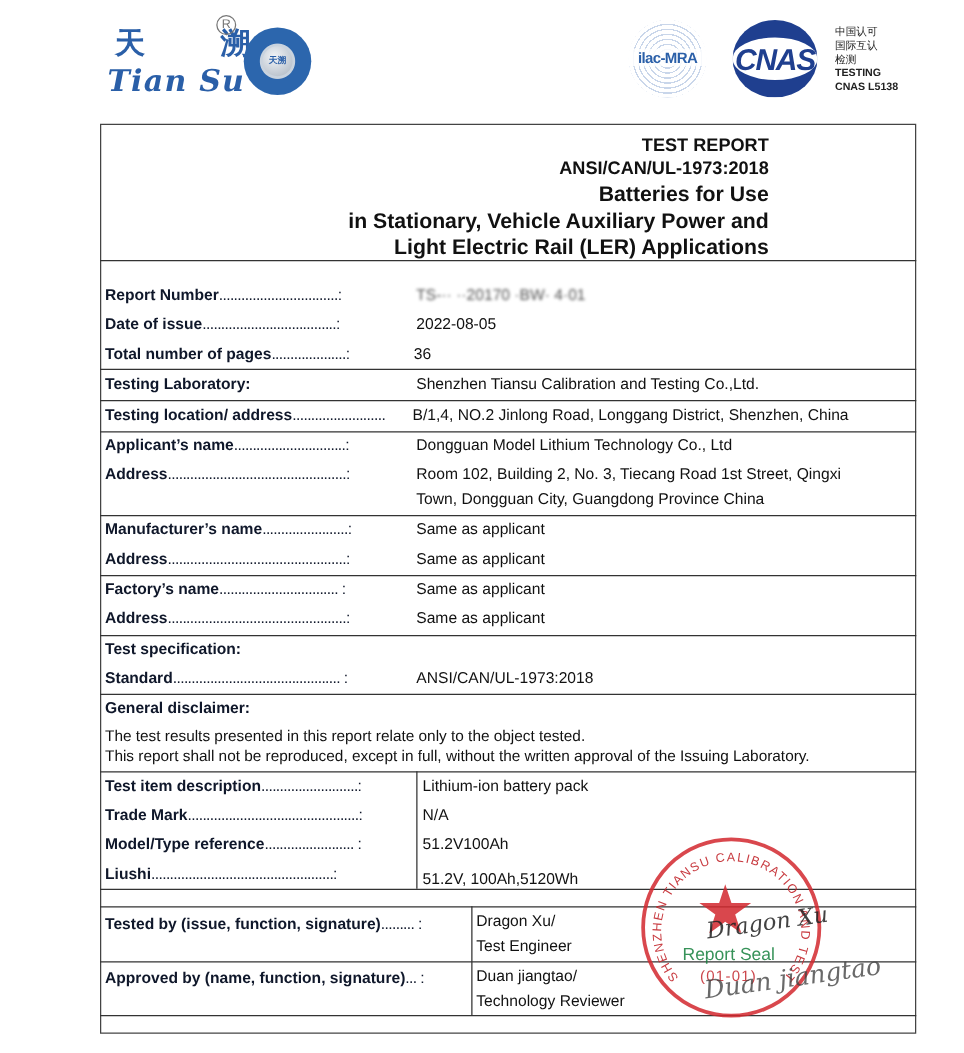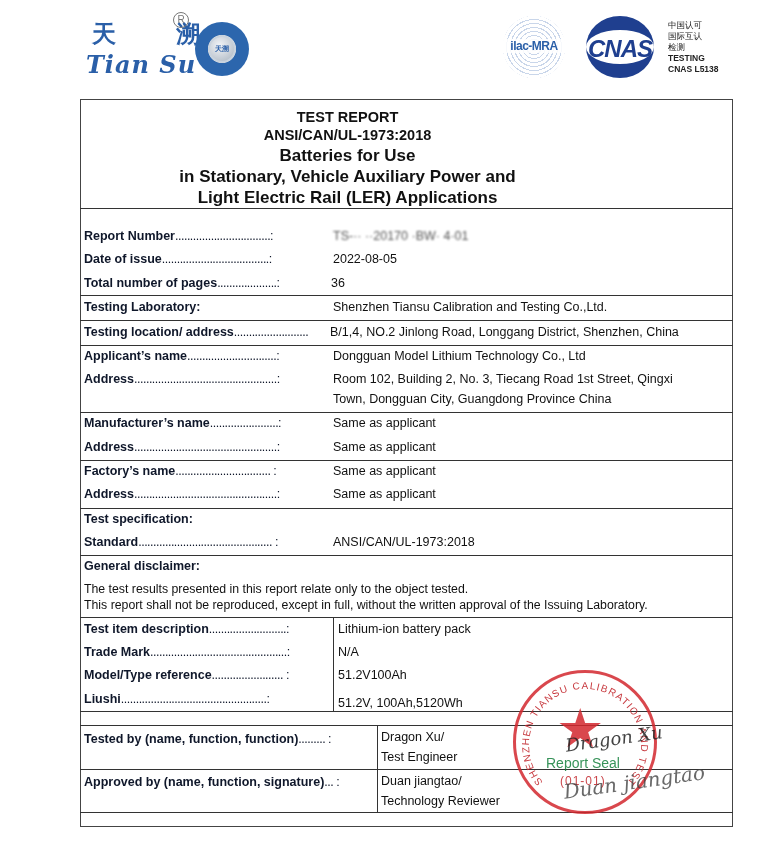--- a/index.html
+++ b/index.html
@@ -22,21 +22,21 @@
   .cnas .arc-top { position: absolute; left: 4px; top: 0; width: 68px; height: 62px; border-radius: 50%; border-top: 14px solid #1f3f8f; border-left: 0; border-right: 0; border-bottom: 14px solid #1f3f8f; }
   .cnas .txt { position: absolute; left: 0; top: 19px; width: 76px; text-align: center; font-family: "Liberation Sans", sans-serif; font-style: italic; font-weight: bold; font-size: 24px; color: #1f3f8f; letter-spacing: -1px; }
   .cnas-info { left: 668px; top: 20px; font-size: 8.5px; line-height: 11px; color: #222; }
   .cnas-info .b { font-weight: bold; font-size: 8.5px; }
 
   
   .frame { left: 80px; top: 99px; width: 653px; height: 728px; border: 1.5px solid #444; }
   .hline { position: absolute; left: 80px; width: 653px; height: 0; border-top: 1.3px solid #333; }
   .vline { position: absolute; width: 0; border-left: 1.3px solid #333; }
 
-  .title { left: 80px; width: 535px; text-align: center; font-weight: bold; color: #111; }
+  .title { left: 80px; width: 535px; text-align: right; font-weight: bold; color: #111; }
   .t1 { top: 109px; font-size: 14.5px; }
   .t2 { top: 127px; font-size: 14.5px; }
   .t3 { top: 146px; font-size: 17px; }
   .t4 { top: 167px; font-size: 17px; }
   .t5 { top: 188px; font-size: 17px; }
 
   .lbl { position: absolute; left: 84px; font-size: 12.5px; font-weight: bold; white-space: nowrap; color: #0f172a; }
   .val { position: absolute; font-size: 12.5px; white-space: nowrap; color: #111; }
   .dots { font-weight: normal; letter-spacing: -0.5px; }
   .redacted { filter: blur(1.2px); color: #555; }
@@ -140,21 +140,21 @@
 
 <div class="lbl" style="top:622px"><span>Test item description</span><span class="dots">..........................:</span></div>
 <div class="val" style="left:338px; top:622px">Lithium-ion battery pack</div>
 <div class="lbl" style="top:645px"><span>Trade Mark</span><span class="dots">..............................................:</span></div>
 <div class="val" style="left:338px; top:645px">N/A</div>
 <div class="lbl" style="top:668px"><span>Model/Type reference</span><span class="dots">........................ :</span></div>
 <div class="val" style="left:338px; top:668px">51.2V100Ah</div>
 <div class="lbl" style="top:692px"><span>Liushi</span><span class="dots">.................................................:</span></div>
 <div class="val" style="left:338px; top:696px">51.2V, 100Ah,5120Wh</div>
 
-<div class="lbl" style="top:732px"><span>Tested by (name, function, function)</span><span class="dots">......... :</span></div>
+<div class="lbl" style="top:732px"><span>Tested by (issue, function, signature)</span><span class="dots">......... :</span></div>
 <div class="val" style="left:381px; top:730px">Dragon Xu/</div>
 <div class="val" style="left:381px; top:750px">Test Engineer</div>
 
 <div class="lbl" style="top:775px"><span>Approved by (name, function, signature)</span><span class="dots">... :</span></div>
 <div class="val" style="left:381px; top:774px">Duan jiangtao/</div>
 <div class="val" style="left:381px; top:794px">Technology Reviewer</div>
 
 <div class="abs stamp">
   <div class="star">★</div>
   <div class="seal-lbl">Report Seal</div>

